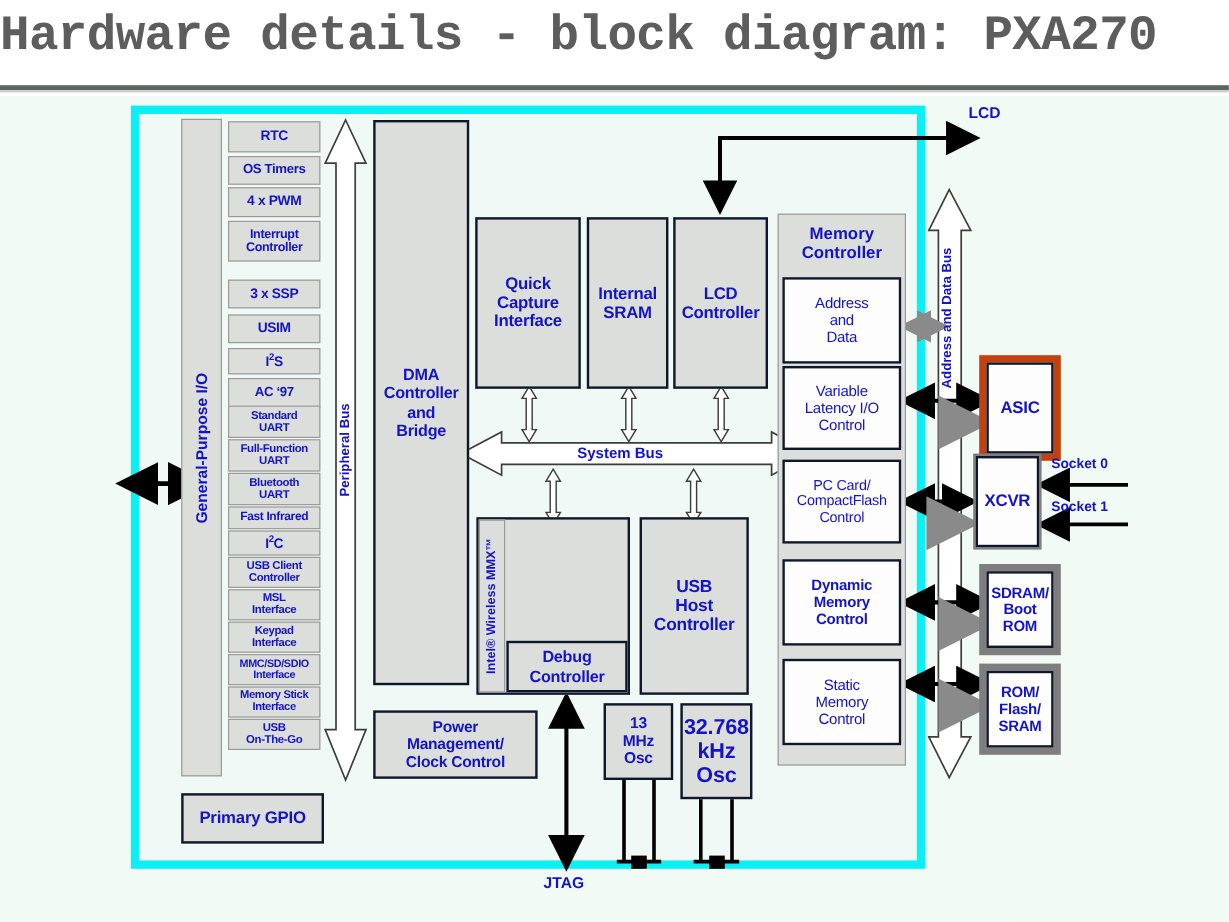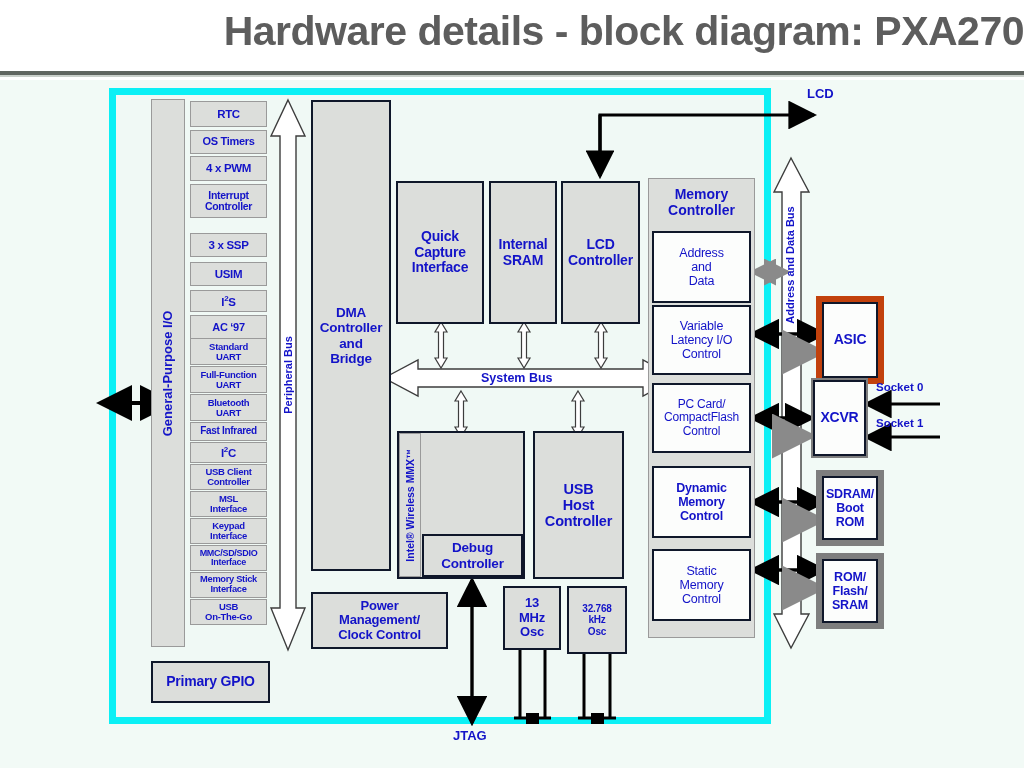--- a/index.html
+++ b/index.html
@@ -9,22 +9,22 @@
     background:#ffffff;
     font-family:"Liberation Sans",sans-serif;
     overflow:hidden;
     position:relative;
   }
   #slide{position:absolute;left:0;top:0;width:1024px;height:768px;}
 
   
   .title{
     position:absolute;left:0;top:8px;width:1024px;
-    text-align:right;
-    font-family:Liberation Sans, sans-serif;
+    text-align:left;
+    font-family:Liberation Mono, monospace;
     font-size:41px;font-weight:bold;
     letter-spacing:-0.5px;
     color:#5d5d5d;
     white-space:nowrap;
   }
   .title-rule{
     position:absolute;left:0;top:71px;width:1024px;height:4px;
     background:#5f6560;
   }
   .title-rule2{
@@ -269,21 +269,21 @@
     <span>USB<br>Host<br>Controller</span>
   </div>
 
   <div class="blk" style="left:311px;top:592px;width:137px;height:57px;font-size:13px;">
     <span>Power<br>Management/<br>Clock Control</span>
   </div>
 
   <div class="blk" style="left:503px;top:586px;width:58px;height:64px;font-size:13px;">
     <span>13<br>MHz<br>Osc</span>
   </div>
-  <div class="blk" style="left:567px;top:586px;width:60px;height:68px;font-size:10px;">
+  <div class="blk" style="left:567px;top:586px;width:60px;height:80px;font-size:18px;">
     <span>32.768<br>kHz<br>Osc</span>
   </div>
 
   <div class="blk" style="left:648px;top:178px;width:107px;height:460px;background:#dcdedb;border:1px solid #9a9a9a;"></div>
   <div class="lbl" style="left:648px;top:186px;width:107px;text-align:center;font-size:14px;line-height:1.15;">
     <span>Memory<br>Controller</span>
   </div>
   <div class="blk white" style="left:652px;top:231px;width:99px;height:72px;font-weight:normal;font-size:12.5px;">
     <span>Address<br>and<br>Data</span>
   </div>

